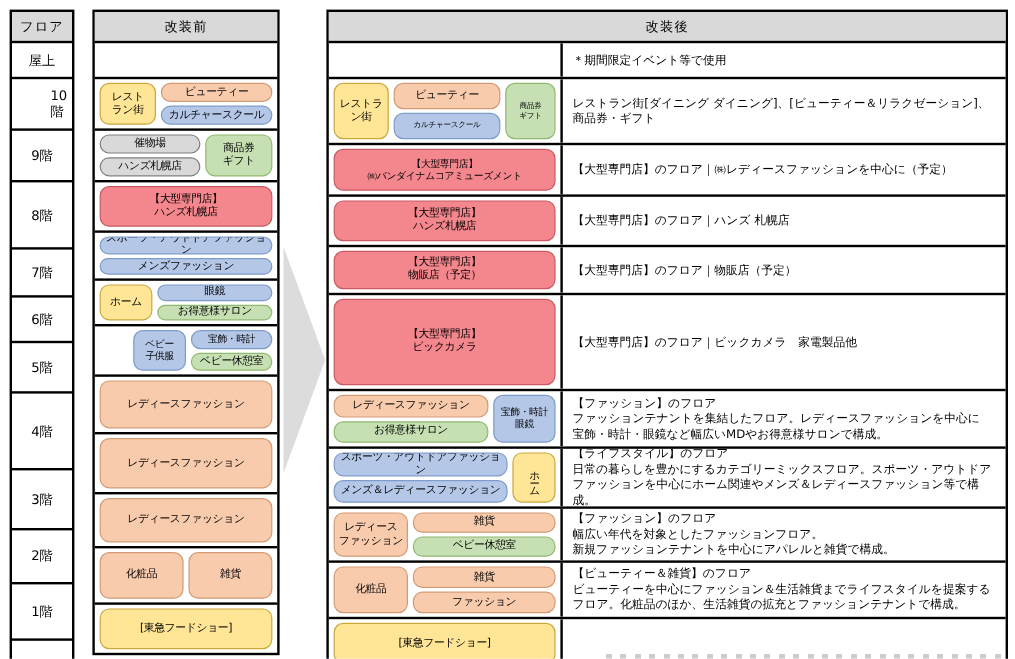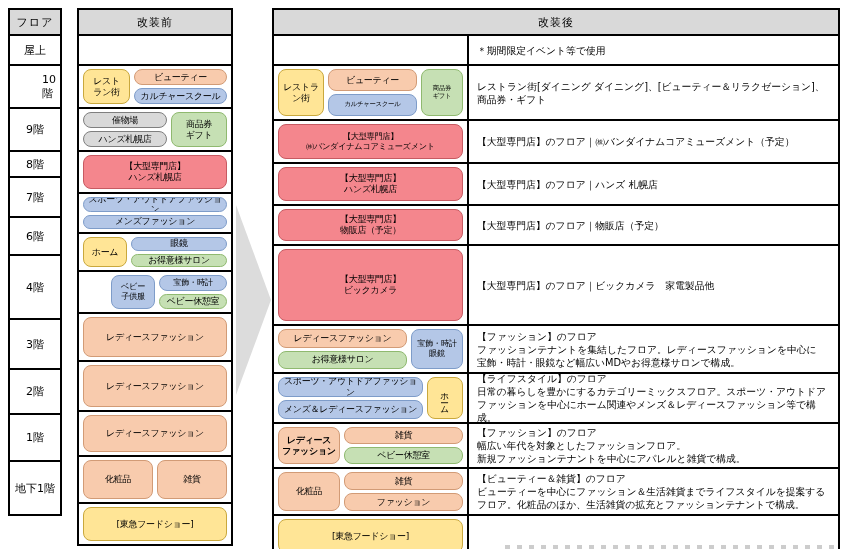--- a/index.html
+++ b/index.html
@@ -28,28 +28,31 @@
   <div>
       <div class="row frow" style="height: 30px;">
         <span>屋上</span>
       </div>
       <div class="row frow" style="height: 43px; padding-left: 32px;">
         <span>10階</span>
       </div>
       <div class="row frow" style="height: 43px;">
         <span>9階</span>
       </div>
-      <div class="row frow" style="height: 26px;">
+      <div class="row frow" style="height: 56px;">
         <span>8階</span>
       </div>
       <div class="row frow" style="height: 40px;">
         <span>7階</span>
       </div>
       <div class="row frow" style="height: 38px;">
         <span>6階</span>
+      </div>
+      <div class="row frow" style="height: 42px;">
+        <span>5階</span>
       </div>
       <div class="row frow" style="height: 64px;">
         <span>4階</span>
       </div>
       <div class="row frow" style="height: 50px; text-align: center;">
         <span>3階</span>
       </div>
       <div class="row frow" style="height: 45px;">
         <span>2階</span>
       </div>
@@ -159,21 +162,21 @@
 ギフト</div>
         </div>
         <div class="desc">レストラン街[ダイニング ダイニング]、[ビューティー＆リラクゼーション]、
 商品券・ギフト</div>
       </div>
       <div class="row arow" style="height: 43px;">
         <div class="cell aboxes">
           <div class="box sm" style="grid-area: 1 / 1 / 3 / 2; background: rgb(244, 134, 141); border-color: rgb(199, 90, 98);">【大型専門店】
 ㈱バンダイナムコアミューズメント</div>
         </div>
-        <div class="desc">【大型専門店】のフロア｜㈱バンダイナムコアミューズメント（予定）</div>
+        <div class="desc">【大型専門店】のフロア｜㈱レディースファッションを中心に（予定）</div>
       </div>
       <div class="row arow" style="height: 42px;">
         <div class="cell aboxes">
           <div class="box" style="grid-area: 1 / 1 / 3 / 2; background: rgb(244, 134, 141); border-color: rgb(199, 90, 98);">【大型専門店】
 ハンズ札幌店</div>
         </div>
         <div class="desc">【大型専門店】のフロア｜ハンズ 札幌店</div>
       </div>
       <div class="row arow" style="height: 40px;">
         <div class="cell aboxes">
@@ -205,21 +208,21 @@
           <div class="box" style="grid-area: 1 / 1 / 2 / 2; background: rgb(180, 199, 231); border-color: rgb(126, 156, 201);">スポーツ・アウトドアファッション</div>
           <div class="box" style="grid-area: 2 / 1 / 3 / 2; background: rgb(180, 199, 231); border-color: rgb(126, 156, 201);">メンズ＆レディースファッション</div>
           <div class="box vert" style="grid-area: 1 / 2 / 3 / 3; background: rgb(255, 229, 150); border-color: rgb(201, 168, 61);">ホーム</div>
         </div>
         <div class="desc">【ライフスタイル】のフロア
 日常の暮らしを豊かにするカテゴリーミックスフロア。スポーツ・アウトドア
 ファッションを中心にホーム関連やメンズ＆レディースファッション等で構成。</div>
       </div>
       <div class="row arow" style="height: 45px;">
         <div class="cell aboxes" style="grid-template-columns: 62px 1fr;">
-          <div class="box" style="grid-area: 1 / 1 / 3 / 2; background: rgb(248, 203, 173); border-color: rgb(210, 155, 118); font-weight: bold;">レディース
+          <div class="box" style="grid-area: 1 / 1 / 3 / 2; background: rgb(248, 203, 173); border-color: rgb(210, 155, 118);">レディース
 ファッション</div>
           <div class="box" style="grid-area: 1 / 2 / 2 / 3; background: rgb(248, 203, 173); border-color: rgb(210, 155, 118);">雑貨</div>
           <div class="box" style="grid-area: 2 / 2 / 3 / 3; background: rgb(198, 224, 180); border-color: rgb(143, 185, 111);">ベビー休憩室</div>
         </div>
         <div class="desc">【ファッション】のフロア
 幅広い年代を対象としたファッションフロア。
 新規ファッションテナントを中心にアパレルと雑貨で構成。</div>
       </div>
       <div class="row arow" style="height: 47px;">
         <div class="cell aboxes" style="grid-template-columns: 62px 1fr;">

